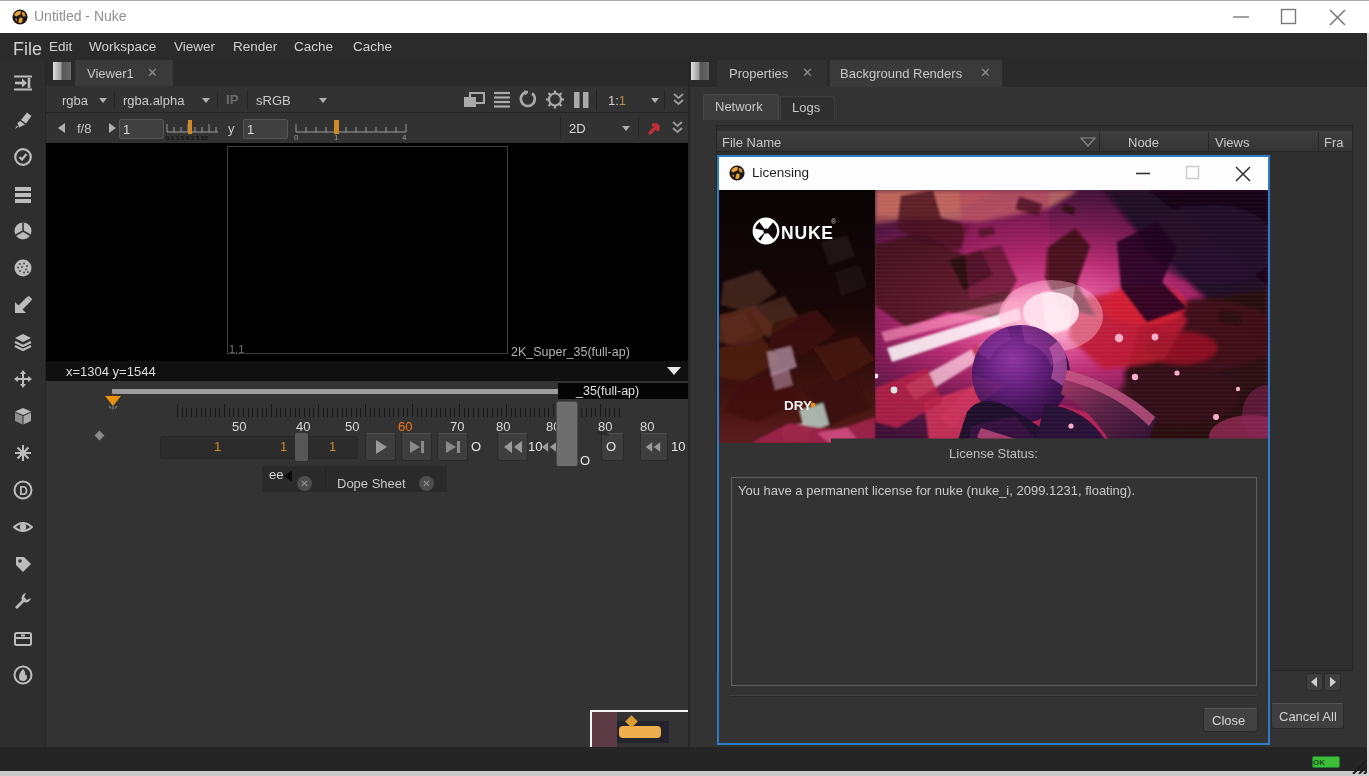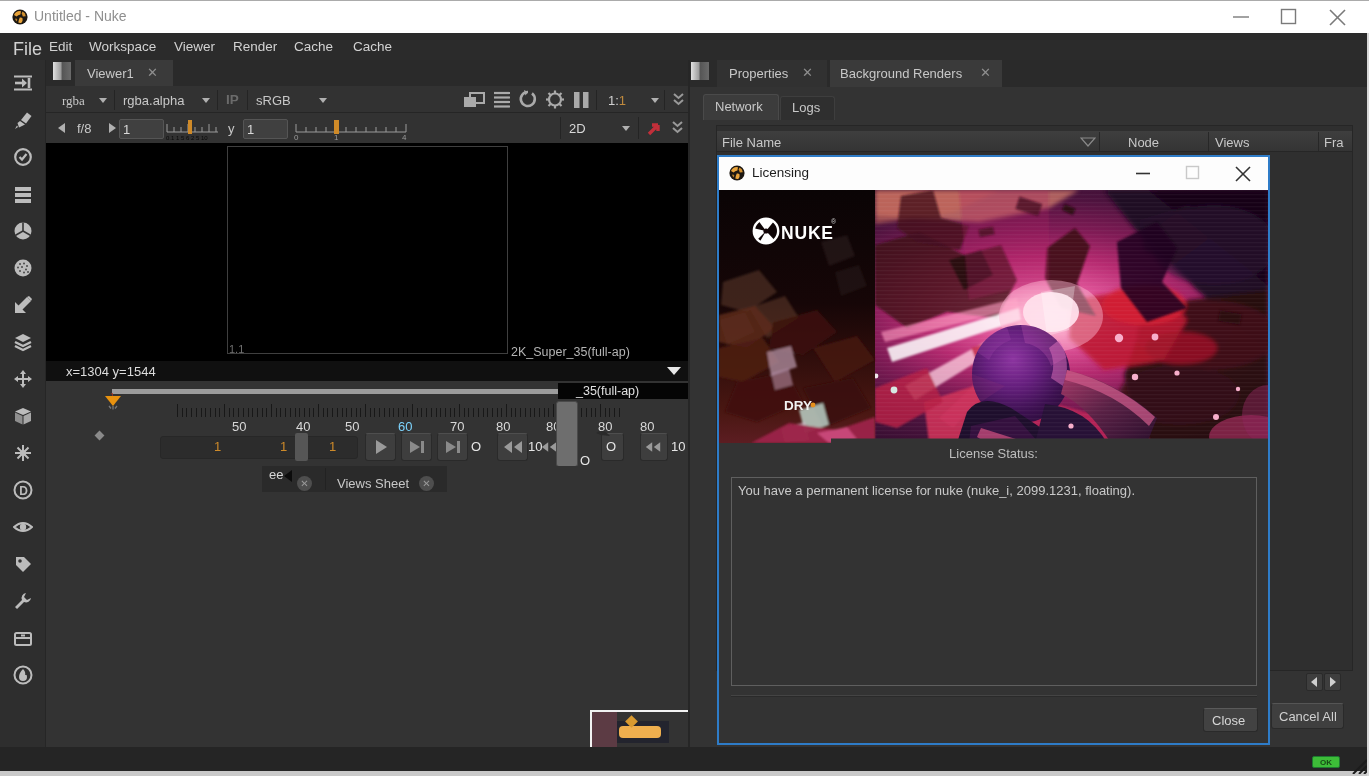--- a/index.html
+++ b/index.html
@@ -129,21 +129,21 @@
       <path d="M10 4 Q13 7 12 10 Q14 9 14 12 A4 4 0 0 1 6 12 Q6 8 10 4 Z" fill="#bcbcbc"></path>
     </svg>
 
   <div class="abs" style="left:46px;top:60px;width:642px;height:26px;background:#2a2a2a;"></div>
   <div class="abs" style="left:53px;top:62px;width:18px;height:18px;background:linear-gradient(90deg,#e0e0e0 0%,#9a9a9a 45%,#555 50%,#6a6a6a 100%);"></div>
   <div class="abs" style="left:75px;top:60px;width:98px;height:26px;background:#3a3a3a;"></div>
   <div class="abs txt" style="left:87px;top:66px;">Viewer1</div>
   <div class="abs txt" style="left:147px;top:65px;color:#8f8f8f;font-size:13px;">✕</div>
 
   <div class="abs" style="left:46px;top:86px;width:642px;height:27px;background:#323232;border-bottom:1px solid #252525;"></div>
-  <div class="abs txt" style="left:62px;top:93px;font-family:Liberation Serif, serif;">rgba</div>
+  <div class="abs txt" style="left:62px;top:93px;">rgba</div>
   <div class="abs" style="left:99px;top:98px;width:0;height:0;border-left:4px solid transparent;border-right:4px solid transparent;border-top:5px solid #b0b0b0;"></div>
   <div class="abs" style="left:114px;top:90px;width:1px;height:20px;background:#242424;"></div>
   <div class="abs txt" style="left:123px;top:93px;">rgba.alpha</div>
   <div class="abs" style="left:202px;top:98px;width:0;height:0;border-left:4px solid transparent;border-right:4px solid transparent;border-top:5px solid #b0b0b0;"></div>
   <div class="abs" style="left:217px;top:90px;width:1px;height:20px;background:#242424;"></div>
   <div class="abs txt" style="left:226px;top:92px;color:#6b6b6b;font-weight:bold;font-size:13.5px;">IP</div>
   <div class="abs" style="left:247px;top:90px;width:1px;height:20px;background:#242424;"></div>
   <div class="abs txt" style="left:256px;top:93px;">sRGB</div>
   <div class="abs" style="left:319px;top:98px;width:0;height:0;border-left:4px solid transparent;border-right:4px solid transparent;border-top:5px solid #b0b0b0;"></div>
   <svg class="abs" style="left:464px;top:90px;" width="130" height="20" viewBox="0 0 130 20">
@@ -355,21 +355,21 @@
     <div class="abs" style="left:595.3px;top:408px;width:1px;height:9px;background:#181818;"></div>
     <div class="abs" style="left:600.0px;top:404px;width:1px;height:13px;background:#181818;"></div>
     <div class="abs" style="left:604.7px;top:408px;width:1px;height:9px;background:#181818;"></div>
     <div class="abs" style="left:609.4px;top:408px;width:1px;height:9px;background:#181818;"></div>
     <div class="abs" style="left:614.1px;top:408px;width:1px;height:9px;background:#181818;"></div>
     <div class="abs" style="left:618.8px;top:408px;width:1px;height:9px;background:#181818;"></div>
 
   <div class="abs txt" style="left:232px;top:419px;color:#d8d8d8;">50</div>
     <div class="abs txt" style="left:296px;top:419px;color:#d8d8d8;">40</div>
     <div class="abs txt" style="left:345px;top:419px;color:#d8d8d8;">50</div>
-    <div class="abs txt" style="left:398px;top:419px;color:#7dd3fc;">60</div>
+    <div class="abs txt" style="left:398px;top:419px;color:#f97316;">60</div>
     <div class="abs txt" style="left:450px;top:419px;color:#d8d8d8;">70</div>
     <div class="abs txt" style="left:496px;top:419px;color:#d8d8d8;">80</div>
     <div class="abs txt" style="left:546px;top:419px;color:#d8d8d8;">80</div>
     <div class="abs txt" style="left:598px;top:419px;color:#d8d8d8;">80</div>
     <div class="abs txt" style="left:640px;top:419px;color:#d8d8d8;">80</div>
 
   <div class="abs" style="left:160px;top:436px;width:198px;height:23px;background:#2c2c2c;border:1px solid #272727;border-radius:3px;"></div>
   <div class="abs txt" style="left:214px;top:439px;color:#cd8a2a;">1</div>
   <div class="abs txt" style="left:280px;top:439px;color:#cd8a2a;">1</div>
   <div class="abs" style="left:295px;top:433px;width:13px;height:28px;background:#565656;border-radius:2px;"></div>
@@ -404,21 +404,21 @@
 
   <div class="abs" style="left:556px;top:401px;width:22px;height:66px;background:#6e6e6e;border-radius:3px;border:1px solid #4a4a4a;"></div>
   <div class="abs txt" style="left:580px;top:453px;color:#e6e6e6;">O</div>
 
   <div class="abs" style="left:46px;top:466px;width:642px;height:281px;background:#333;"></div>
   <div class="abs" style="left:262px;top:466px;width:185px;height:26px;background:#2a2a2a;"></div>
   <div class="abs txt" style="left:269px;top:467px;color:#d6d6d6;">ee</div>
   <div class="abs" style="left:284px;top:470px;width:0;height:0;border-top:6px solid transparent;border-bottom:6px solid transparent;border-right:8px solid #0c0c0c;"></div>
   <div class="abs" style="left:297px;top:476px;width:15px;height:15px;border-radius:8px;background:#4e4e4e;color:#999;font-size:10px;text-align:center;line-height:15px;">✕</div>
   <div class="abs" style="left:325px;top:468px;width:1px;height:22px;background:#222;"></div>
-  <div class="abs txt" style="left:337px;top:476px;">Views Sheet</div>
+  <div class="abs txt" style="left:337px;top:476px;">Dope Sheet</div>
   <div class="abs" style="left:419px;top:476px;width:15px;height:15px;border-radius:8px;background:#4e4e4e;color:#999;font-size:10px;text-align:center;line-height:15px;">✕</div>
 
   <div class="abs" style="left:590px;top:710px;width:98px;height:2px;background:#f2f2f2;"></div>
   <div class="abs" style="left:590px;top:710px;width:2px;height:37px;background:#f2f2f2;"></div>
   <div class="abs" style="left:592px;top:712px;width:25px;height:35px;background:#5c3b44;"></div>
   <div class="abs" style="left:617px;top:721px;width:52px;height:22px;background:#23242e;"></div>
   <div class="abs" style="left:619px;top:726px;width:42px;height:12px;background:#efaf4e;border-radius:4px;"></div>
   <div class="abs" style="left:627px;top:717px;width:9px;height:9px;background:#d99a30;transform:rotate(45deg);"></div>
 
   <div class="abs" style="left:688px;top:60px;width:681px;height:687px;background:#333;"></div>
@@ -617,21 +617,21 @@
   <div class="abs" style="left:719px;top:443px;width:549px;height:300px;background:#333;"></div>
   <div class="abs txt" style="left:719px;top:446px;width:549px;text-align:center;color:#bdbdbd;">License Status:</div>
   <div class="abs" style="left:731px;top:477px;width:526px;height:209px;background:#333;border:1px solid #5f5f5f;"></div>
   <div class="abs txt" style="left:738px;top:483px;color:#c9c9c9;">You have a permanent license for nuke (nuke_i, 2099.1231, floating).</div>
   <div class="abs" style="left:731px;top:695px;width:526px;height:1px;background:#444;"></div>
   <div class="abs" style="left:731px;top:696px;width:526px;height:1px;background:#2a2a2a;"></div>
   <div class="abs" style="left:1203px;top:708px;width:55px;height:24px;background:#424242;border:1px solid #2a2a2a;border-top-color:#5a5a5a;border-radius:3px;"></div>
   <div class="abs txt" style="left:1212px;top:713px;color:#d6d6d6;">Close</div>
 
   <div class="abs" style="left:0;top:747px;width:1369px;height:24px;background:#252525;"></div>
-  <div class="abs" style="left:1312px;top:756px;width:28px;height:12px;background:#3dbd38;border:1px solid #1e7a30;border-radius:2px;color:#174a17;font-size:8px;text-align:center;line-height:11px;font-weight:bold;">OK</div>
+  <div class="abs" style="left:1312px;top:756px;width:28px;height:12px;background:#3dbd38;border:1px solid #1e7a30;border-radius:2px;color:#174a17;font-size:8px;text-align:left;line-height:11px;font-weight:bold;">OK</div>
   <div class="abs" style="left:0;top:771px;width:1369px;height:5px;background:#c9c9c9;"></div>
   <div class="abs" style="left:1367px;top:33px;width:2px;height:743px;background:#d9d9d9;"></div>
   <svg class="abs" style="left:1351px;top:758px;" width="16" height="16" viewBox="0 0 16 16">
     <g stroke="#1c1c1c" stroke-width="2">
       <line x1="2" y1="16" x2="16" y2="2"></line>
       <line x1="8" y1="16" x2="16" y2="8"></line>
       <line x1="13" y1="16" x2="16" y2="13"></line>
     </g>
   </svg>
 

